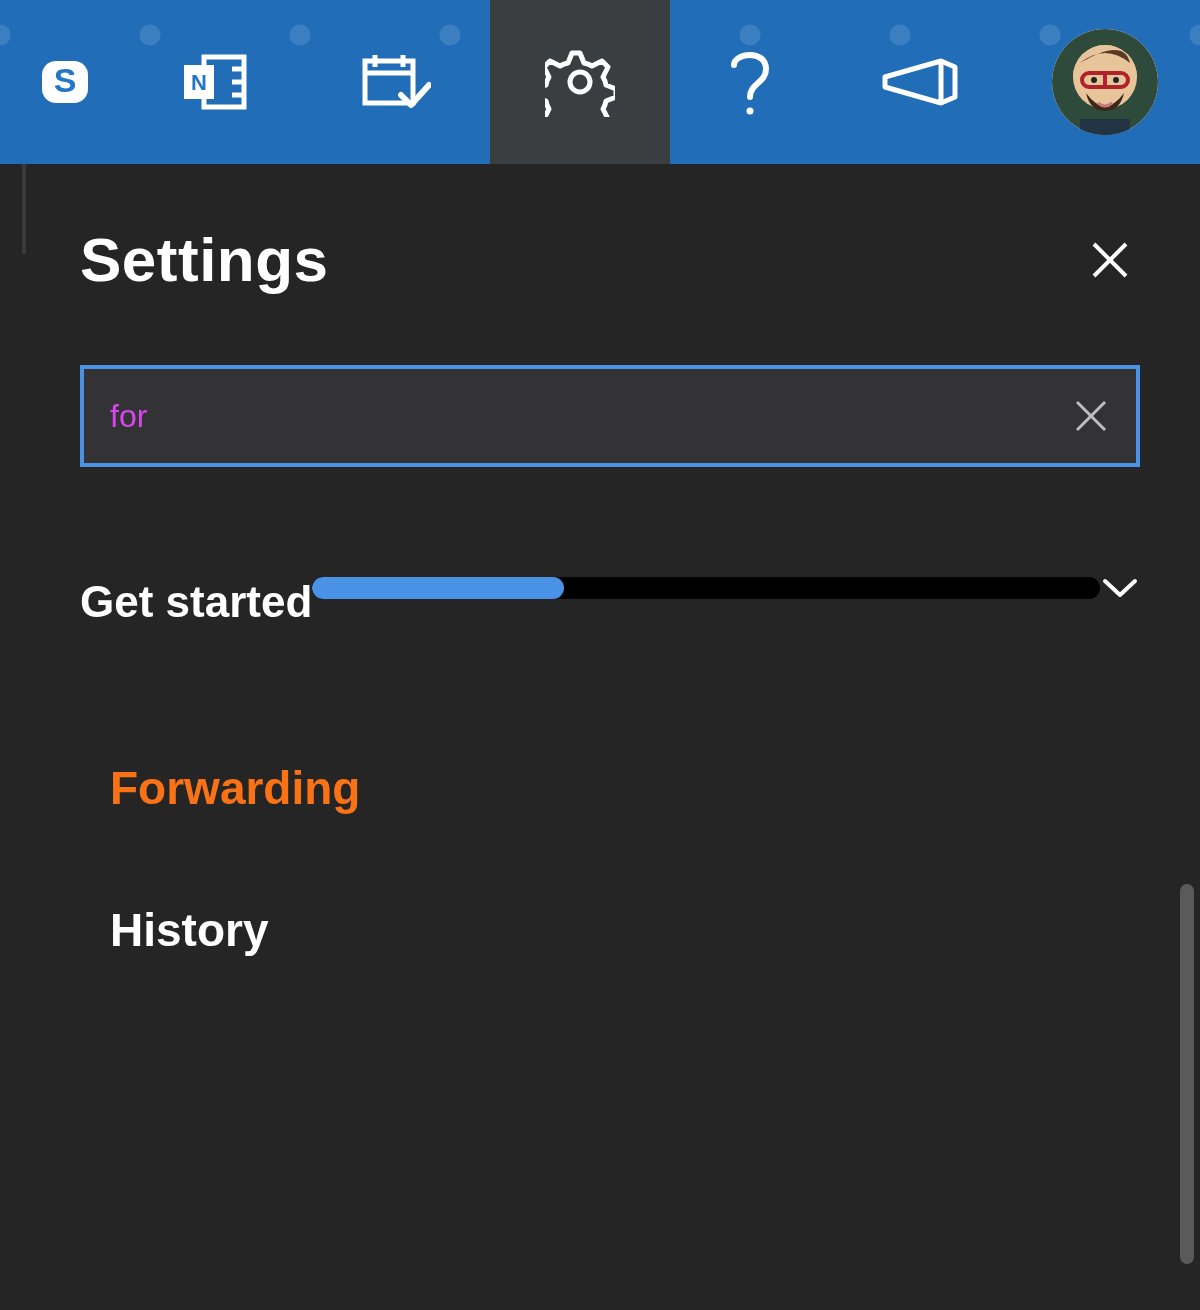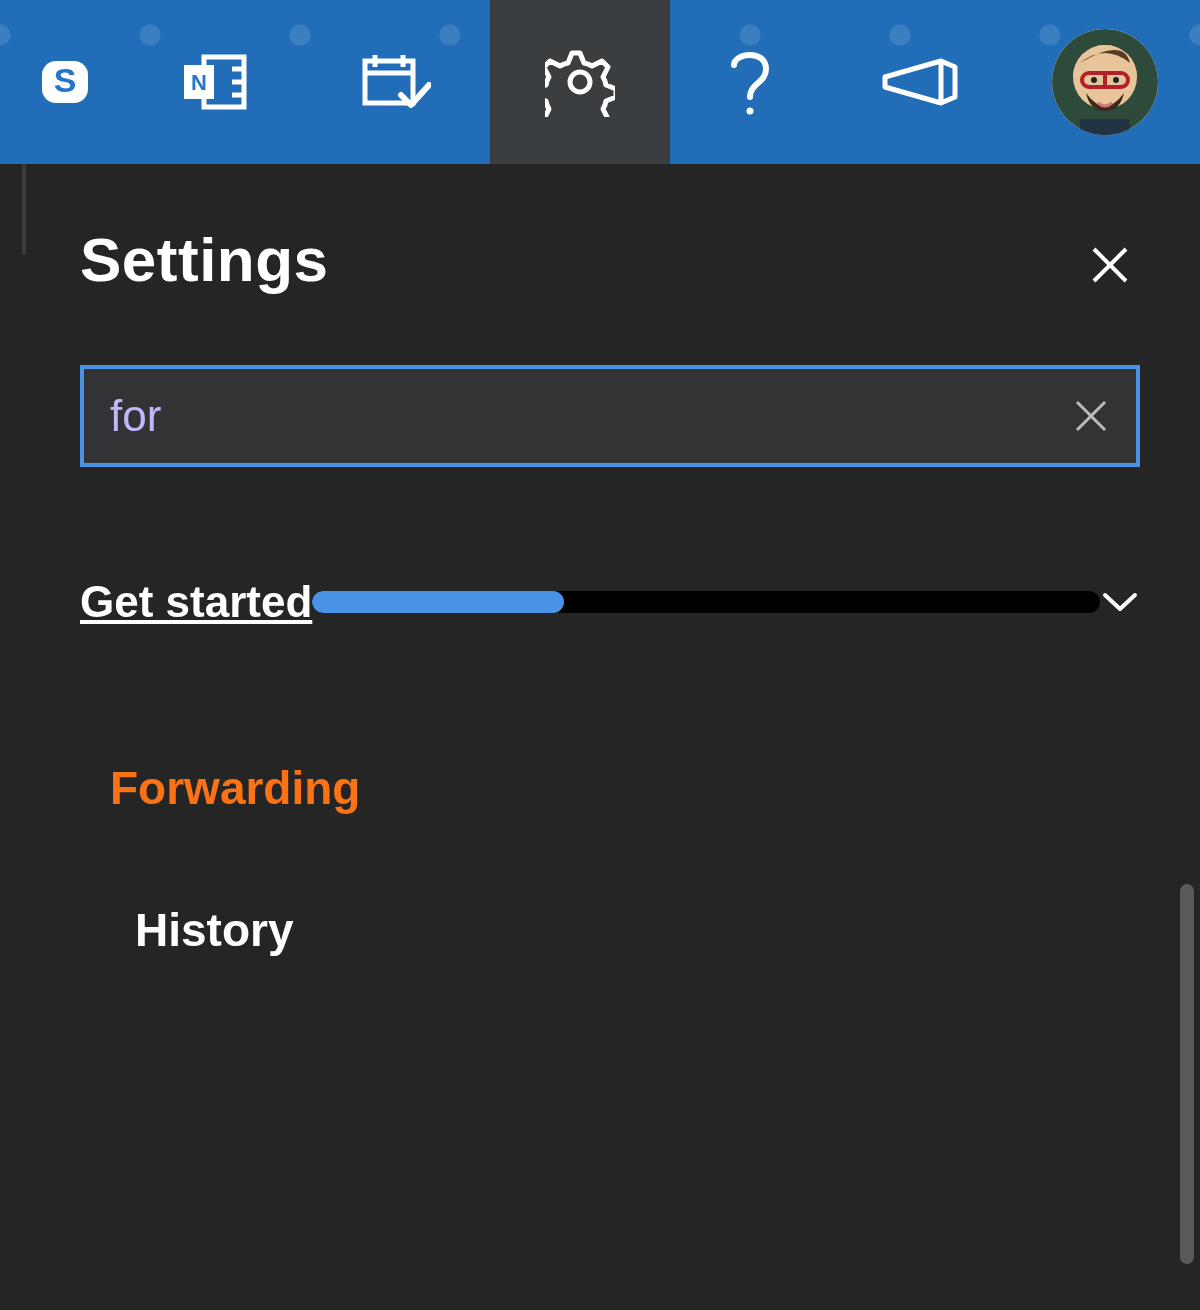--- a/index.html
+++ b/index.html
@@ -65,44 +65,43 @@
   }
   .panel-divider {
     position:absolute; left:0; top:0; width:4px; height:90px; background:#3a3a3a;
   }
   .panel {
     position:absolute; left:10px; right:0; top:0; bottom:0;
     padding: 60px 60px 0 48px;
     color: #fff;
   }
   .panel-header {
-    display:flex; justify-content:space-between; align-items:flex-end;
+    display:flex; justify-content:space-between; align-items:center;
     margin-bottom: 70px;
   }
   .panel-title { font-size: 62px; font-weight: 600; letter-spacing: 0.5px; }
   .close-btn { width:60px; height:60px; display:flex; align-items:center; justify-content:center; cursor:pointer; }
 
   .search-box {
     height: 102px;
     border: 4px solid #4a92e6;
     background: #333335;
     display:flex; align-items:center;
     padding: 0 20px 0 26px;
     margin-bottom: 110px;
   }
   .search-box input {
     flex:1; background:transparent; border:none; outline:none;
-    color:#c4b5fd; font-size:44px; font-family:inherit;
+    color:#d946ef; font-size:32px; font-family:inherit;
   }
   .search-clear { width:50px; height:50px; display:flex; align-items:center; justify-content:center; cursor:pointer; }
 
   .get-started {
-    display:flex; align-items:center; 
+    display:flex; 
     margin-bottom: 90px;
-    text-decoration: underline;
   }
   .gs-label { font-size:44px; font-weight:600; white-space:nowrap; }
   .progress {
     flex:1;
     height:22px; border-radius:11px; background:#000;
     overflow:hidden;
   }
   .progress-fill { height:100%; background:#4a92e6; border-radius:11px; }
   .chevron { width:40px; display:flex; justify-content:center; cursor:pointer; }
 
@@ -110,21 +109,21 @@
     position:relative;
     padding-left: 30px;
   }
   .result-item {
     font-size: 46px;
     font-weight: 600;
     padding: 44px 0;
     cursor:pointer;
   }
   .result-item.highlight { color:#f97316; }
-  .result-item.normal { color:#fff;margin-left:25px; }
+  .result-item.normal { color:#fff; }
 
   .scrollbar {
     position:absolute; right: 6px; top: 720px; width: 14px; height: 380px;
     background: #5a5a5a; border-radius: 7px;
   }
 </style>
 </head>
 <body>
 
 <div class="topbar">

